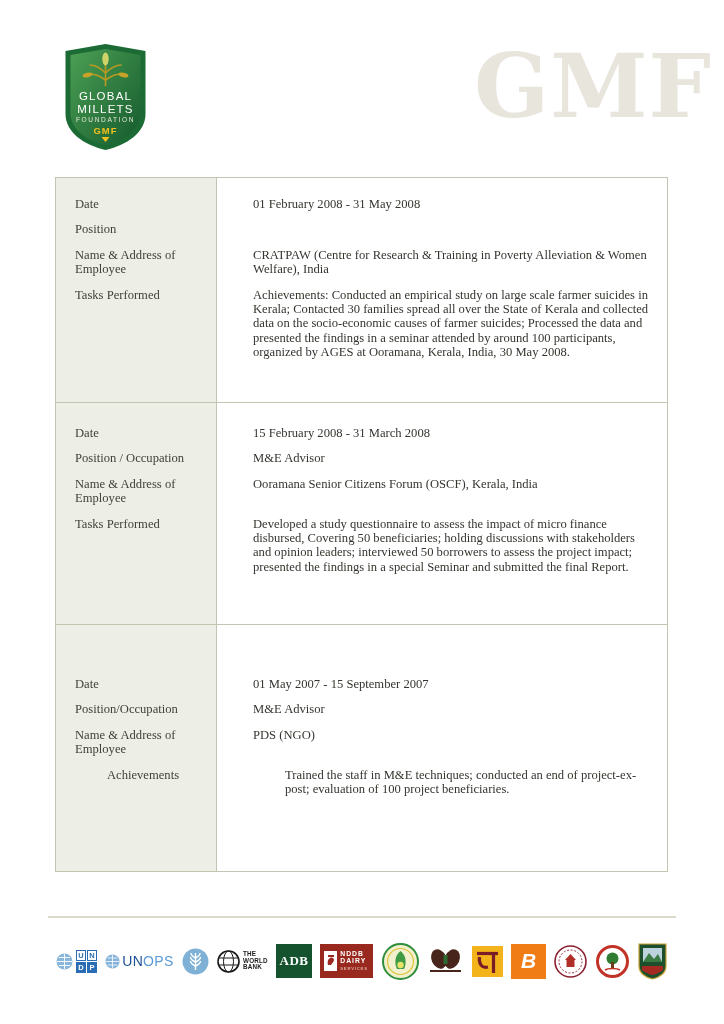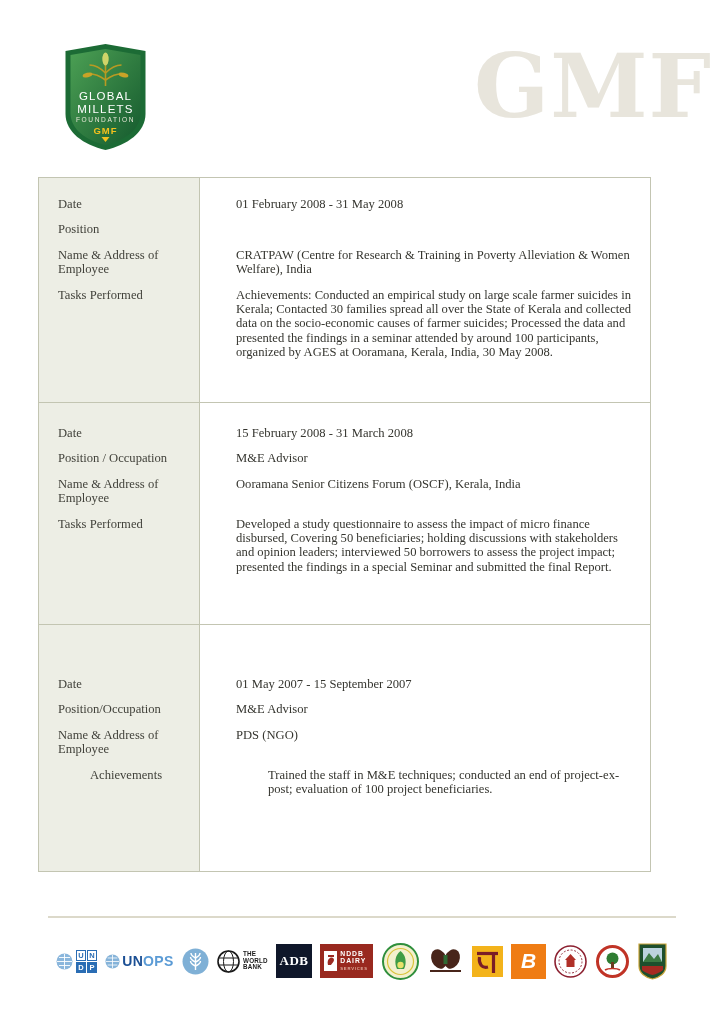--- a/index.html
+++ b/index.html
@@ -9,21 +9,21 @@
   }
   
   .brand-shield{position:absolute;left:61px;top:42px;width:89px;height:110px;}
   .watermark{
     position:absolute;left:474px;top:36px;width:206px;height:100px;
     font-family:"DejaVu Serif", serif;font-weight:700;font-size:88px;line-height:100px;
     letter-spacing:1px;color:#e8e5dc;text-align:right;user-select:none;
   }
   
   .exp-table{
-    position:absolute;left:38px;top:177px;width:613px;height:695px;
+    position:absolute;left:55px;top:177px;width:613px;height:695px;
     border:1px solid #c3c5b2;box-sizing:border-box;background:#ffffff;
   }
   .exp-section{position:relative;box-sizing:border-box;}
   .exp-section::before{
     content:"";position:absolute;left:0;top:0;bottom:0;width:160px;
     background:#edeee5;border-right:1px solid #c3c5b2;
   }
   .exp-section + .exp-section{border-top:1px solid #c3c5b2;}
   .s1{height:224px;padding-top:19px;}
   .s2{height:222px;padding-top:23px;}
@@ -47,28 +47,28 @@
     display:flex;align-items:center;justify-content:space-between;
     font-family:"Liberation Sans", sans-serif;
   }
   .logo{display:flex;align-items:center;flex-shrink:0;}
   
   .undp-grid{display:grid;grid-template-columns:10px 10px;grid-auto-rows:11px;gap:1px;margin-left:3px;}
   .undp-cell{display:flex;align-items:center;justify-content:center;font-size:7.5px;font-weight:bold;}
   .undp-top{background:#ffffff;border:1px solid #2a6db4;color:#2a6db4;box-sizing:border-box;}
   .undp-bot{background:#2a6db4;color:#ffffff;}
   
-  .unops-txt{font-size:14px;font-weight:bold;margin-left:2px;letter-spacing:0.3px;}
+  .unops-txt{font-size:14px;font-weight:normal;margin-left:2px;letter-spacing:0.3px;}
   .unops-un{color:#1b4f94;}
   .unops-ops{color:#5b9bd5;}
   
   .wb-text{margin-left:3px;font-size:6.3px;font-weight:bold;color:#1a1a1a;line-height:6.8px;letter-spacing:0.2px;}
   
   .adb-box{
-    width:36px;height:34px;background:#0f172a;color:#ffffff;display:flex;align-items:center;justify-content:center;
+    width:36px;height:34px;background:#14532d;color:#ffffff;display:flex;align-items:center;justify-content:center;
     font-family:"Liberation Serif", serif;font-size:13px;font-weight:bold;letter-spacing:0.5px;
   }
   
   .nddb-box{width:53px;height:34px;background:#99291f;display:flex;align-items:center;padding:0;}
   .nddb-em{width:13px;height:20px;background:#ffffff;margin:0 3px 0 4px;display:flex;align-items:center;justify-content:center;}
   .nddb-txt{display:flex;flex-direction:column;color:#ffffff;font-weight:bold;line-height:7.2px;}
   .nddb-l1,.nddb-l2{font-size:6.8px;letter-spacing:1px;}
   .nddb-l3{font-size:4.2px;letter-spacing:0.8px;color:#dfae9e;margin-top:1px;}
   
   .bob-box{

